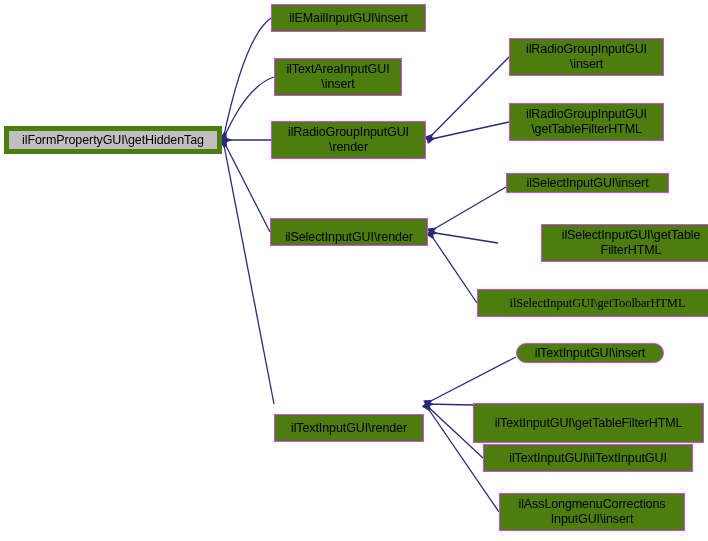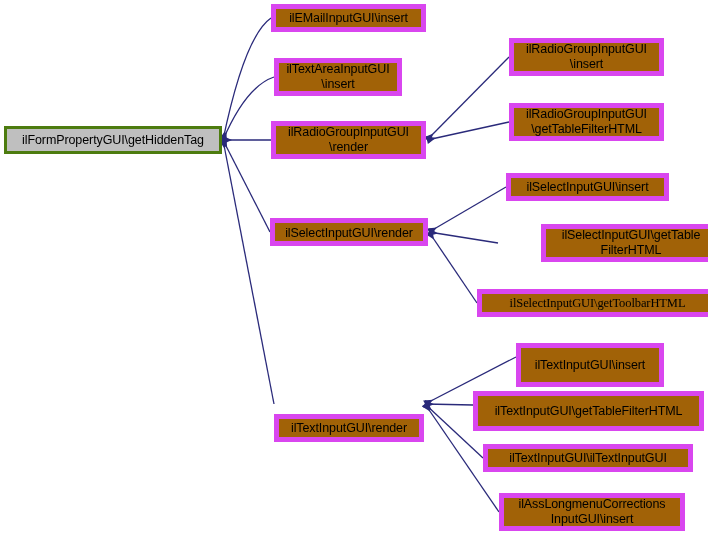--- a/index.html
+++ b/index.html
@@ -21,36 +21,36 @@
     position: absolute;
     left: 0;
     top: 0;
     width: 708px;
     height: 541px;
     pointer-events: none;
   }
   .node {
     position: absolute;
     box-sizing: border-box;
-    border: 5px solid #d946ef;
-    background: #a16207;
+    border: 1px solid #d946ef;
+    background: #4d7c0f;
     color: #000000;
     font-size: 12.5px;
     line-height: 15px;
     display: flex;
     align-items: center;
     justify-content: center;
     text-align: center;
     white-space: pre-line;
     letter-spacing: -0.1px;
     z-index: 2;
   }
   .node.root {
     background: #bfbfbf;
-    border: 3px solid #4d7c0f;
+    border: 5px solid #4d7c0f;
   }
   .node .lbl {
     display: block;
     width: 100%;
     white-space: pre-line;
   }
 </style>
 </head>
 <body>
 
@@ -85,25 +85,25 @@
       <div class="node" style="left: 271px; top: 4px; width: 155px; height: 28px;"><span class="lbl">ilEMailInputGUI\insert</span></div>
       <div class="node" style="left: 274px; top: 58px; width: 128px; height: 38px;"><span class="lbl">ilTextAreaInputGUI
 \insert</span></div>
       <div class="node" style="left: 271px; top: 121px; width: 155px; height: 38px;"><span class="lbl">ilRadioGroupInputGUI
 \render</span></div>
       <div class="node" style="left: 509px; top: 38px; width: 155px; height: 38px;"><span class="lbl">ilRadioGroupInputGUI
 \insert</span></div>
       <div class="node" style="left: 509px; top: 103px; width: 155px; height: 38px;"><span class="lbl">ilRadioGroupInputGUI
 \getTableFilterHTML</span></div>
       <div class="node" style="left: 270px; top: 218px; width: 158px; height: 28px; align-items: flex-end;"><span class="lbl">ilSelectInputGUI\render</span></div>
-      <div class="node" style="left: 506px; top: 173px; width: 163px; height: 28px;"><span class="lbl">ilSelectInputGUI\insert</span></div>
+      <div class="node" style="left: 506px; top: 173px; width: 163px; height: 20px;"><span class="lbl">ilSelectInputGUI\insert</span></div>
       <div class="node" style="left: 498px; top: 224px; width: 180px; height: 38px; margin-left: 43px;"><span class="lbl">ilSelectInputGUI\getTable
 FilterHTML</span></div>
       <div class="node" style="left: 477px; top: 289px; width: 241px; height: 28px; font-family: Liberation Serif, serif;"><span class="lbl">ilSelectInputGUI\getToolbarHTML</span></div>
       <div class="node" style="left: 274px; top: 390px; width: 150px; height: 28px; margin-top: 24px;"><span class="lbl">ilTextInputGUI\render</span></div>
-      <div class="node" style="left: 516px; top: 343px; width: 148px; height: 44px;"><span class="lbl">ilTextInputGUI\insert</span></div>
-      <div class="node" style="left: 473px; top: 391px; width: 231px; height: 40px;"><span class="lbl">ilTextInputGUI\getTableFilterHTML</span></div>
+      <div class="node" style="left: 516px; top: 343px; width: 148px; height: 20px; border-radius: 12px;"><span class="lbl">ilTextInputGUI\insert</span></div>
+      <div class="node" style="left: 473px; top: 403px; width: 231px; height: 40px;"><span class="lbl">ilTextInputGUI\getTableFilterHTML</span></div>
       <div class="node" style="left: 483px; top: 444px; width: 210px; height: 28px;"><span class="lbl">ilTextInputGUI\ilTextInputGUI</span></div>
       <div class="node" style="left: 499px; top: 493px; width: 186px; height: 38px;"><span class="lbl">ilAssLongmenuCorrections
 InputGUI\insert</span></div>
     </div>
 
 </div>
 
 </body></html>

